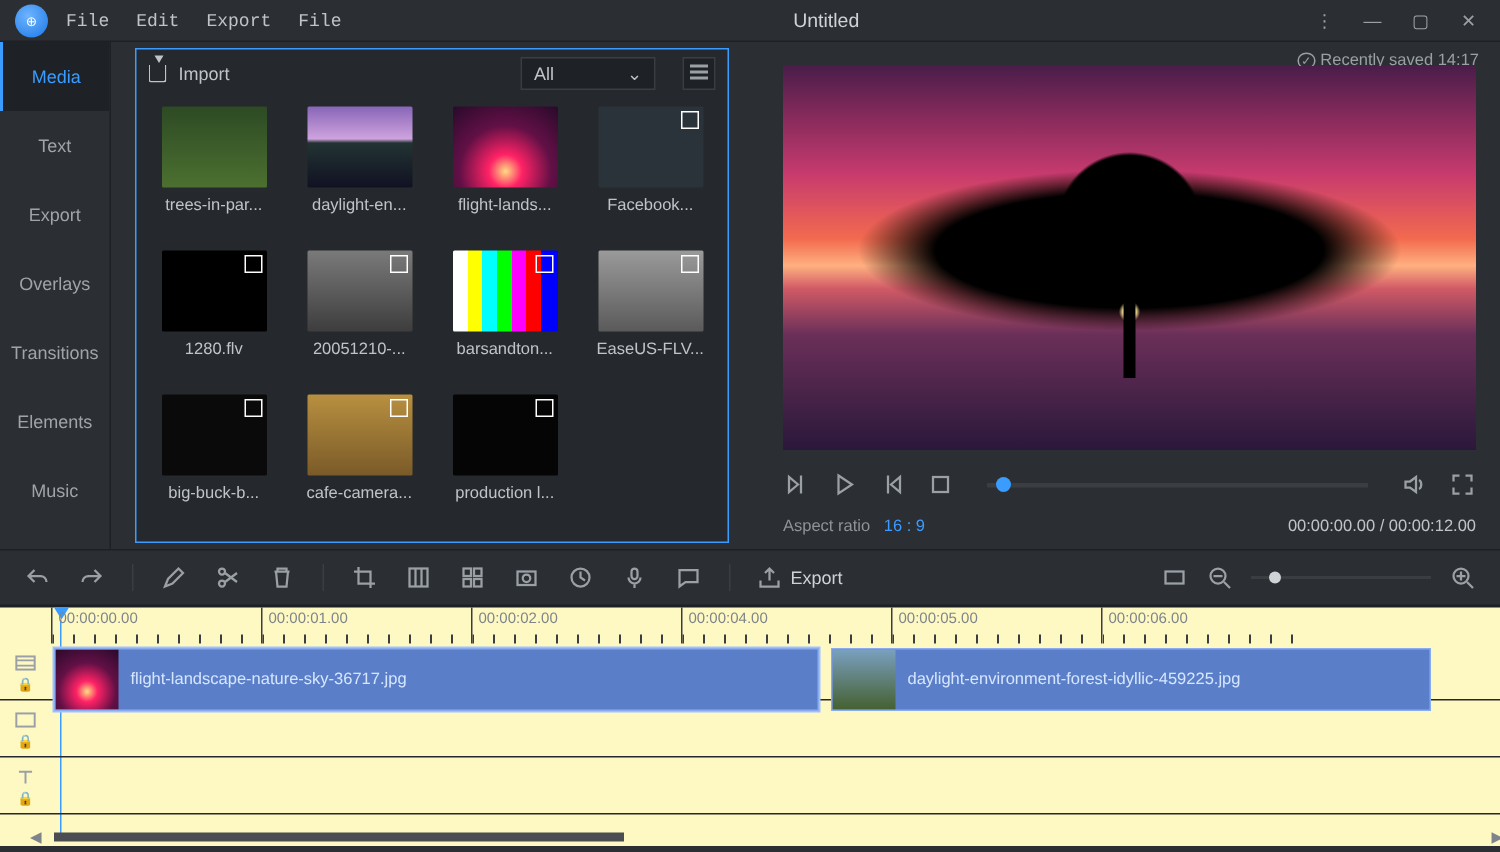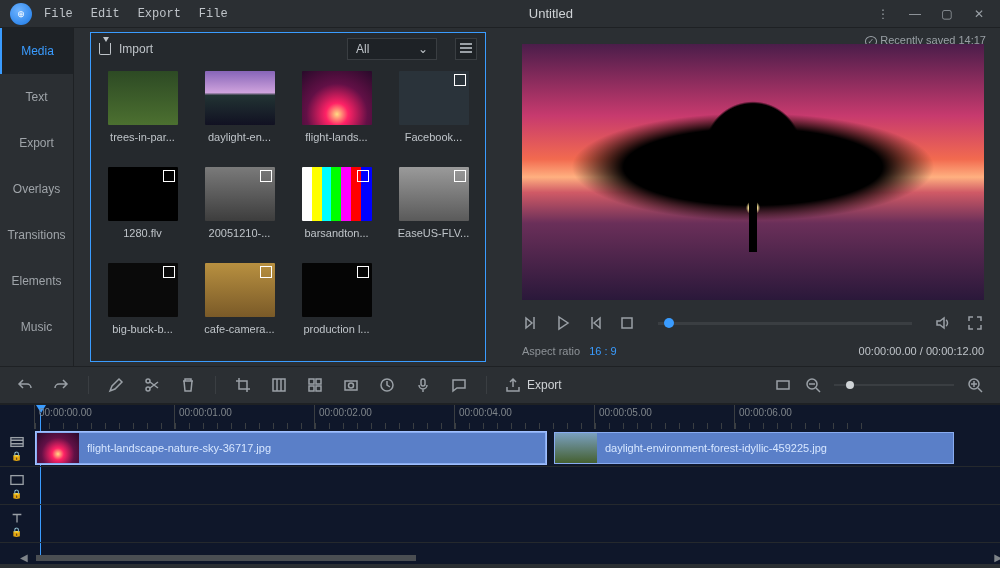--- a/index.html
+++ b/index.html
@@ -118,37 +118,37 @@
   display:flex; align-items:center; padding:0 16px; gap:18px; color:#8e9398;
 }
 .toolbar .tbtn { width:18px;height:18px;cursor:pointer;display:flex;align-items:center;justify-content:center;}
 .toolbar .sep{width:1px;height:18px;background:#3a3e42;}
 .exportbtn{display:flex;align-items:center;gap:6px;cursor:pointer;color:#cfd3d6;}
 .zoomgroup{margin-left:auto;display:flex;align-items:center;gap:12px;}
 .zoomslider{width:120px;height:2px;background:#3a3e42;position:relative;}
 .zoomslider .knob{width:8px;height:8px;background:#cfd3d6;border-radius:50%;position:absolute;left:12px;top:-3px;}
 
 
-.timeline { height:160px; border-top:1px solid #1e2124; display:flex; flex-direction:column; background:#0f172a;}
+.timeline { height:160px; border-top:1px solid #1e2124; display:flex; flex-direction:column; background:#fef9c3;}
 .ruler { height:24px; position:relative; margin-left:34px; font-size:10px; color:#7e8489;}
 .ruler .marks{position:absolute;inset:0;display:flex;}
 .ruler .mark{flex:0 0 140px;border-left:1px solid #3a3e42;padding-left:4px;padding-top:2px;position:relative;}
 .ruler .mark::after{content:"";position:absolute;left:0;right:0;bottom:0;height:6px;
   background:repeating-linear-gradient(90deg,#3a3e42 0 1px,transparent 1px 14px);}
 .playhead{position:absolute;left:2px;top:0;width:0;height:0;border-left:5px solid transparent;border-right:5px solid transparent;border-top:8px solid #3a9cff;}
 .playline{position:absolute;left:6px;top:8px;bottom:-130px;width:1px;background:#3a9cff;}
 
 .tracks { flex:1; display:flex; }
 .trackheads{width:34px;display:flex;flex-direction:column;}
 .trhead{height:38px;display:flex;flex-direction:column;align-items:center;justify-content:center;gap:2px;color:#6e7479;border-bottom:1px solid #25292d;}
 .trhead svg{width:14px;height:14px;}
 .lock{font-size:9px;}
 .trackarea{flex:1;position:relative;}
 .track{height:38px;border-bottom:1px solid #25292d;position:relative;}
-.clip{position:absolute;top:3px;height:32px;background:#5a7fc8;border:1px solid #89acf0;display:flex;align-items:center;font-size:11px;color:#d6e6ff;overflow:hidden;}
+.clip{position:absolute;top:3px;height:42px;background:#5a7fc8;border:1px solid #89acf0;display:flex;align-items:center;font-size:11px;color:#d6e6ff;overflow:hidden;}
 .clip .cthumb{width:42px;height:100%;margin-right:8px;flex-shrink:0;}
 .clip.sel{outline:1px solid #9fbfff;}
 .c1{left:2px;width:510px;}
 .c1 .cthumb{background:radial-gradient(circle at 50% 70%,#ffdc82 0%,#f26 20%,#621046 55%,#280a2a 100%);}
 .c2{left:520px;width:400px;}
 .c2 .cthumb{background:linear-gradient(#7aa0c0,#456030);}
 
 .hscroll{height:12px;margin:0 14px 0 36px;position:relative;}
 .hscroll .bar{position:absolute;left:0;width:380px;height:6px;top:3px;background:#4a4e52;}
 .hscroll .la,.hscroll .ra{position:absolute;top:0;font-size:10px;color:#7e8489;}

